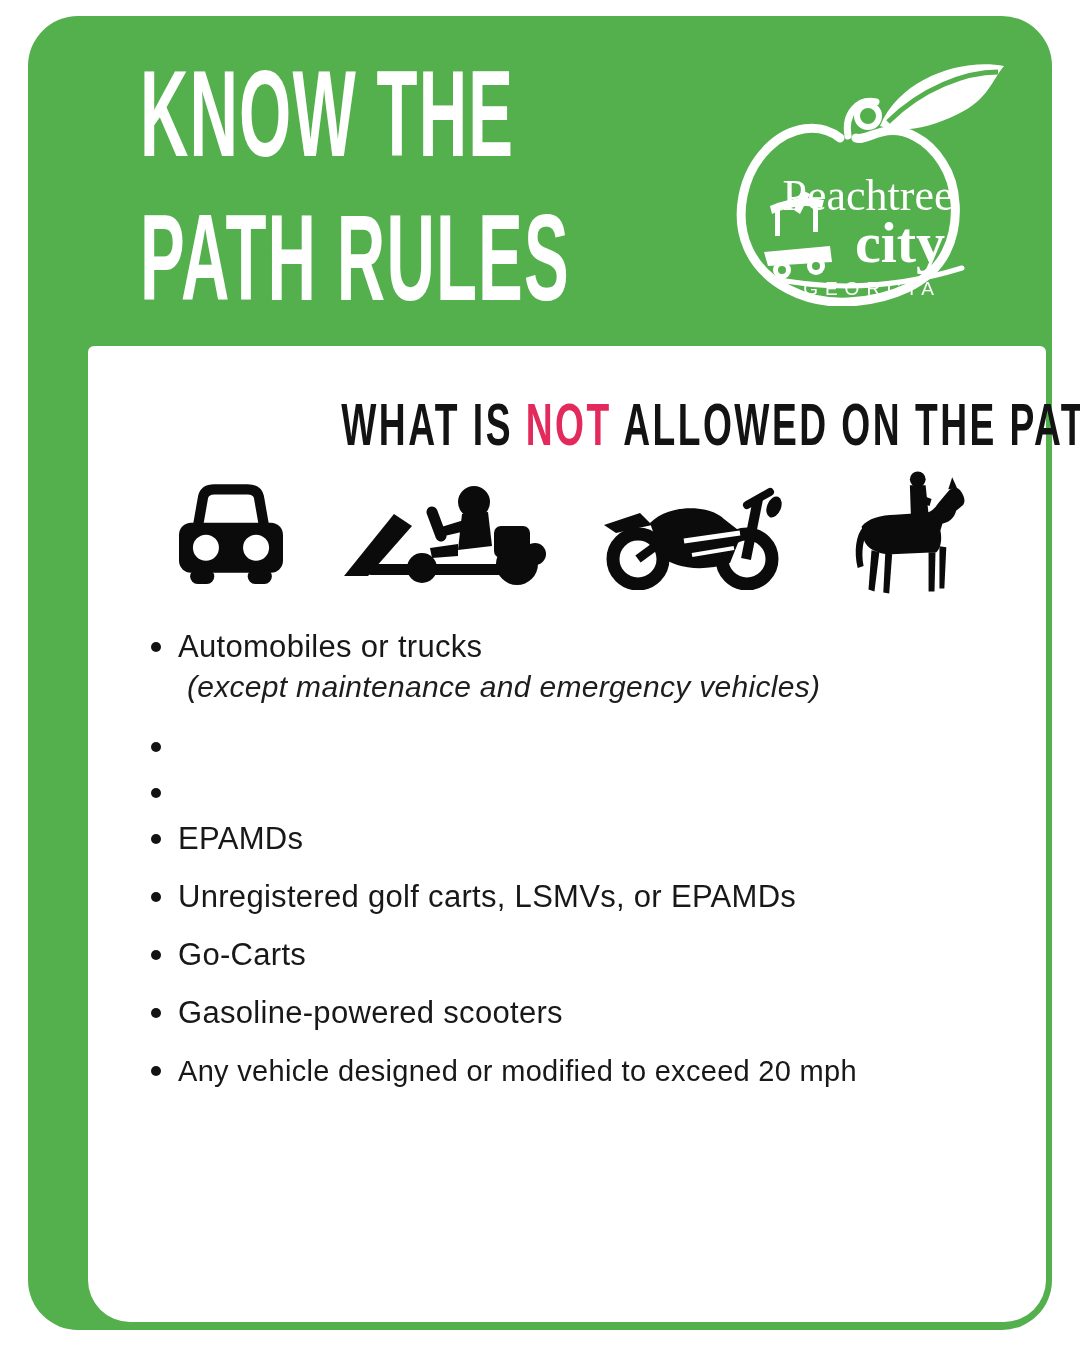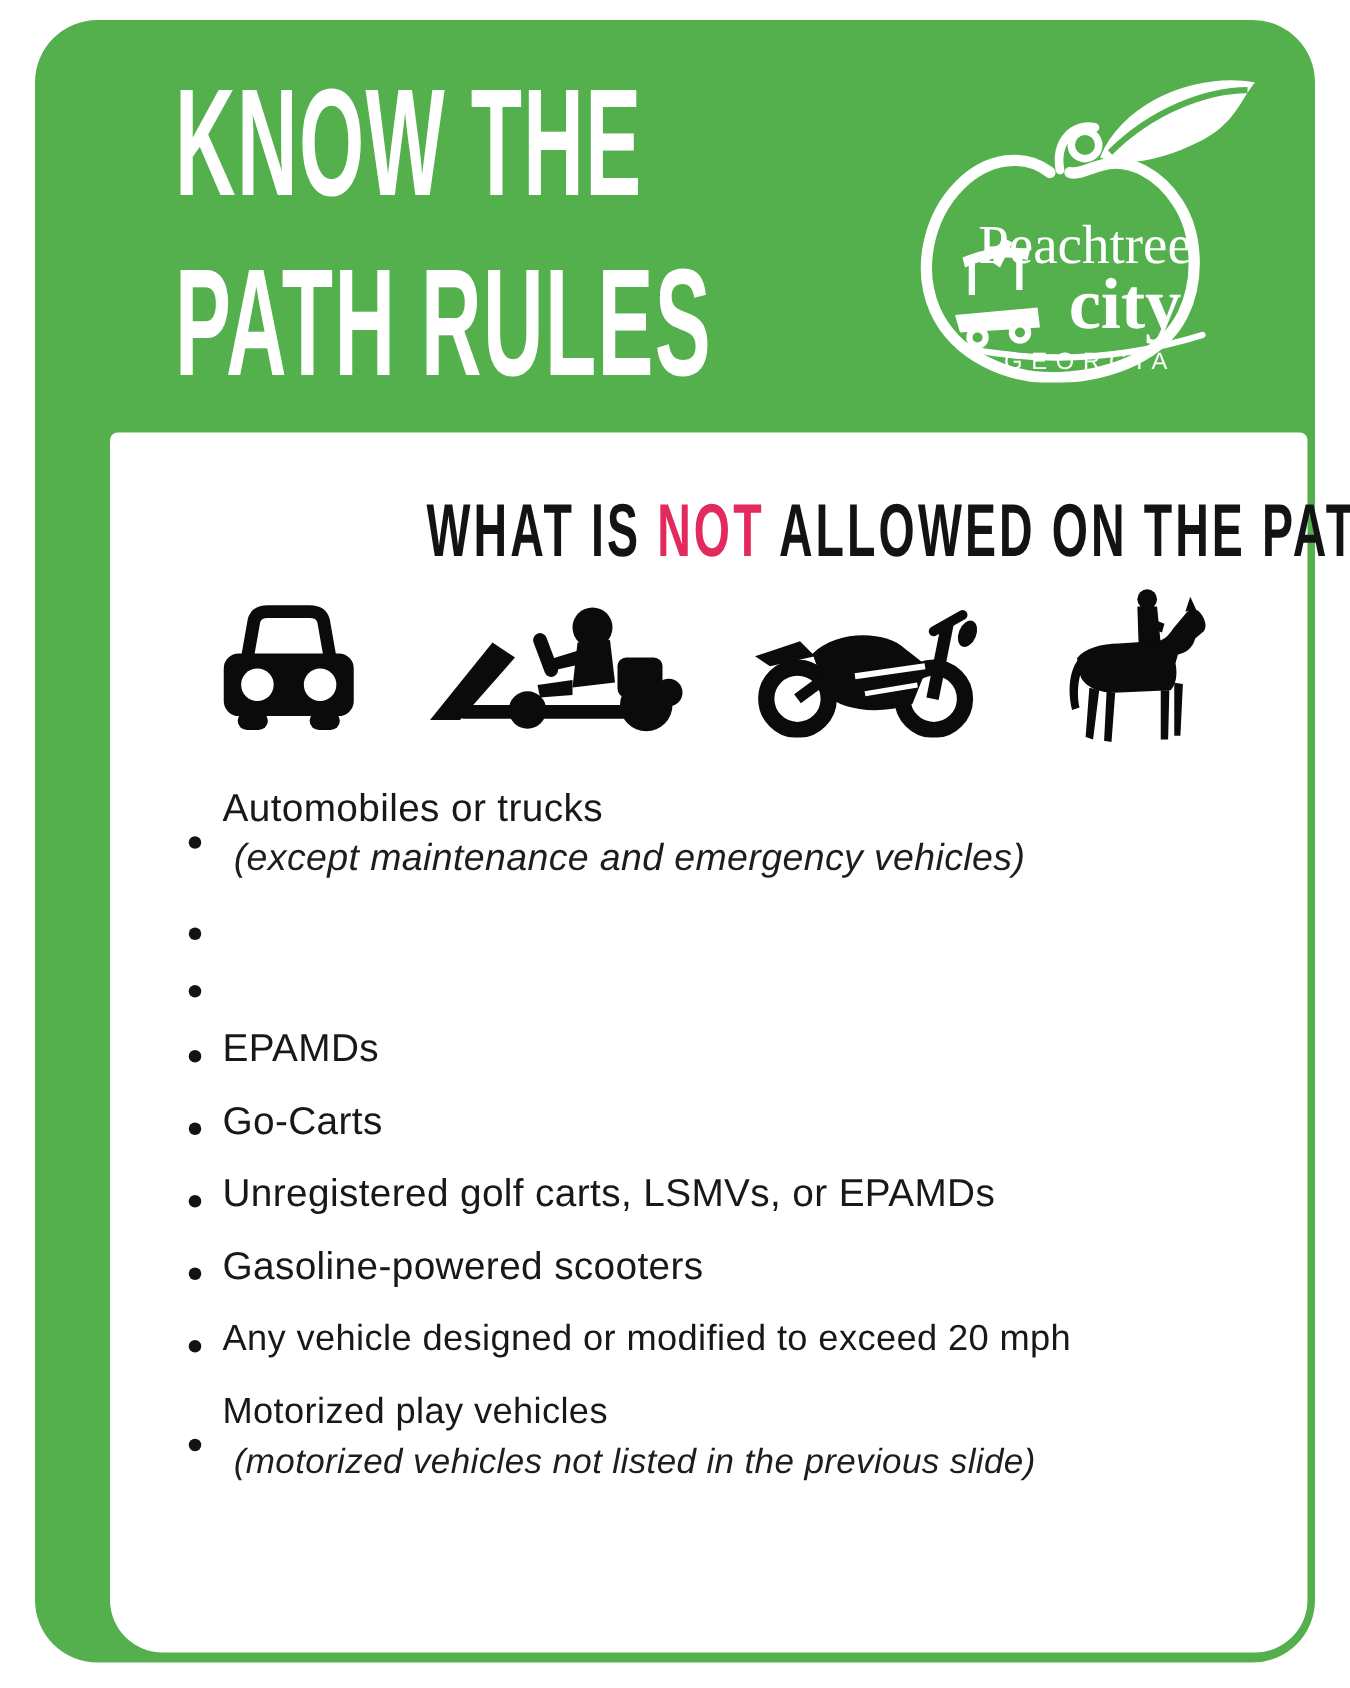--- a/index.html
+++ b/index.html
@@ -38,21 +38,21 @@
   }
   .heading .not{color:#E32A5C;}
   
   .icons-row{
     margin:8px 80px 0 85px;height:128px;
     display:flex;justify-content:space-between;align-items:center;
   }
   .icons-row svg{display:block;}
   
   ul.rules{list-style:none;margin:34px 0 0 0;padding:0 38px 0 63px;}
-  ul.rules li{display:flex;margin-bottom:24px;color:#181818;align-items:center;}
+  ul.rules li{display:flex;margin-bottom:24px;color:#181818;}
   ul.rules li .dot{
     flex:none;width:10px;height:10px;border-radius:50%;
     background:#131313;margin:12px 17px 0 0;
   }
   ul.rules li .txt{font-size:31px;line-height:34px;letter-spacing:0.3px;}
   ul.rules li.small .txt{font-size:29px;}
   ul.rules li .note{
     display:block;font-size:30px;line-height:38px;
     padding-left:9px;margin-top:4px;color:#1d1d1d;
   }
@@ -177,35 +177,31 @@
         </li>
         <li>
           <span class="dot"></span>
         </li>
         <li>
           <span class="dot"></span>
           <div class="txt"><span>EPAMDs</span></div>
         </li>
         <li>
           <span class="dot"></span>
+          <div class="txt"><span>Unregistered golf carts, LSMVs, or EPAMDs</span></div>
+        </li>
+        <li>
+          <span class="dot"></span>
           <div class="txt"><span>Go-Carts</span></div>
         </li>
         <li>
           <span class="dot"></span>
-          <div class="txt"><span>Unregistered golf carts, LSMVs, or EPAMDs</span></div>
-        </li>
-        <li>
-          <span class="dot"></span>
           <div class="txt"><span>Gasoline-powered scooters</span></div>
         </li>
         <li class="small">
           <span class="dot"></span>
           <div class="txt"><span>Any vehicle designed or modified to exceed 20 mph</span></div>
-        </li>
-        <li class="small">
-          <span class="dot"></span>
-          <div class="txt"><span>Motorized play vehicles</span><em class="note">(motorized vehicles not listed in the previous slide)</em></div>
         </li>
       </ul>
 
     </div>
   </div>
 </div>
 
 </body></html>

